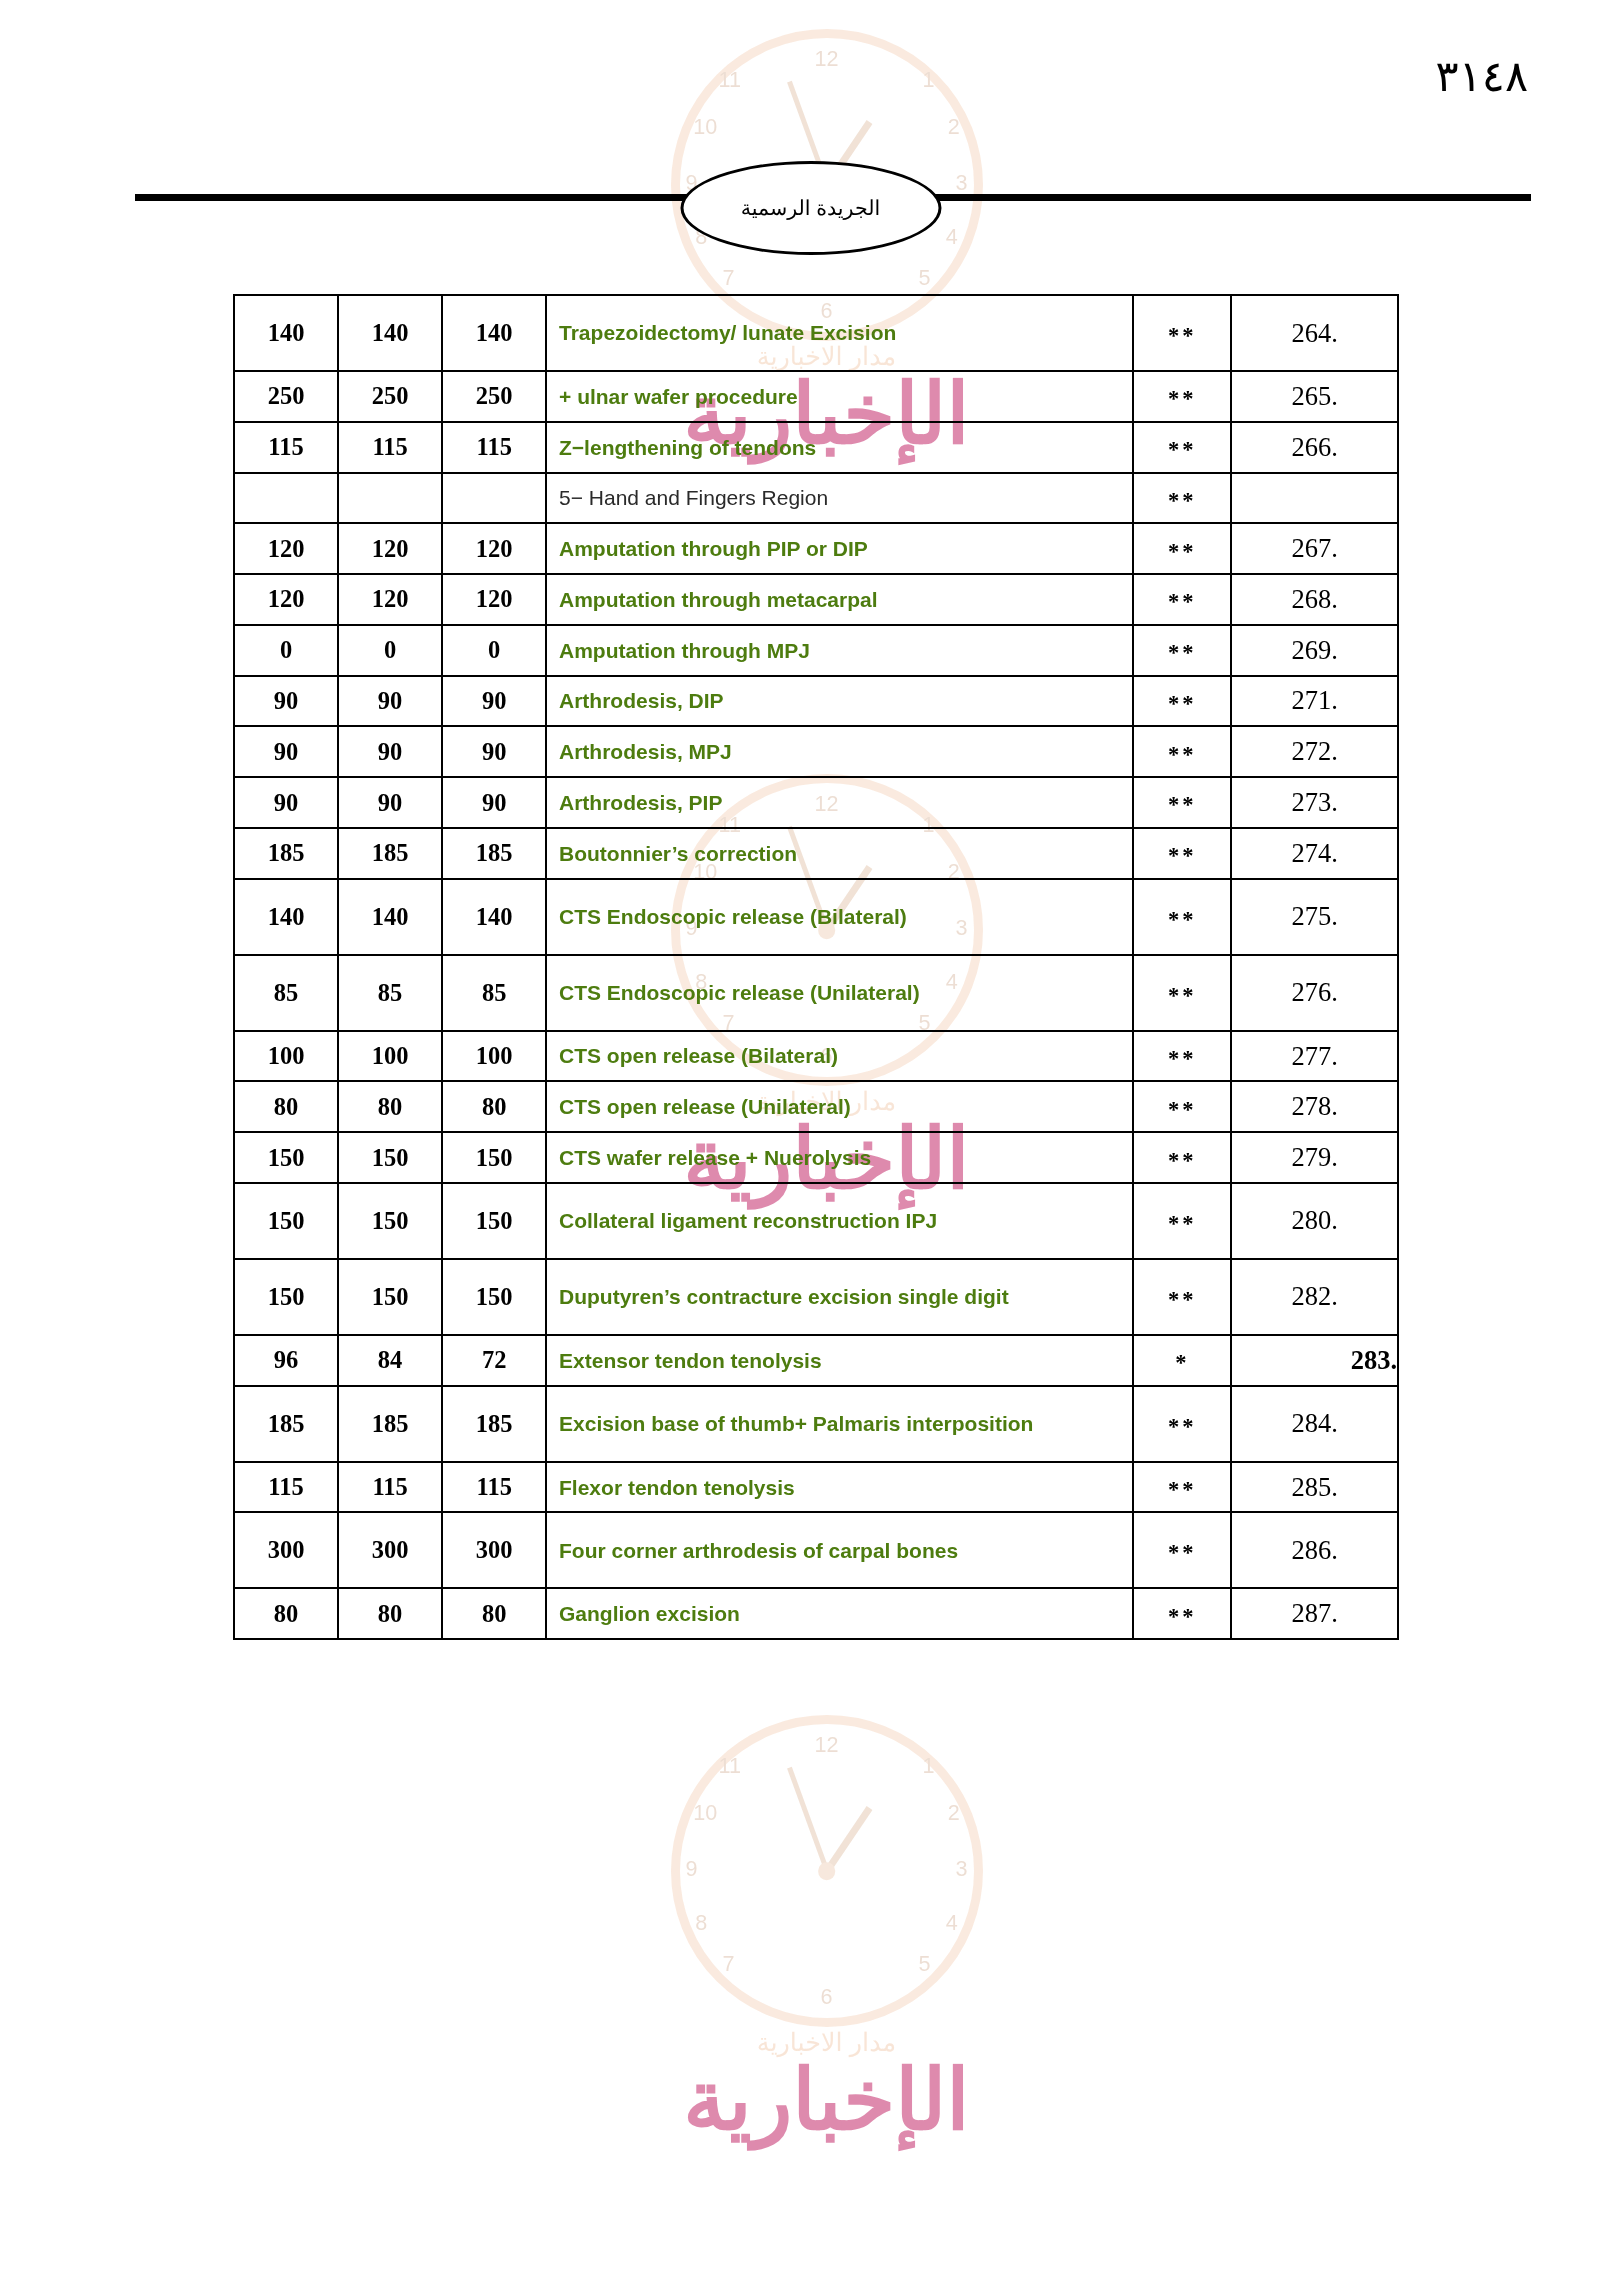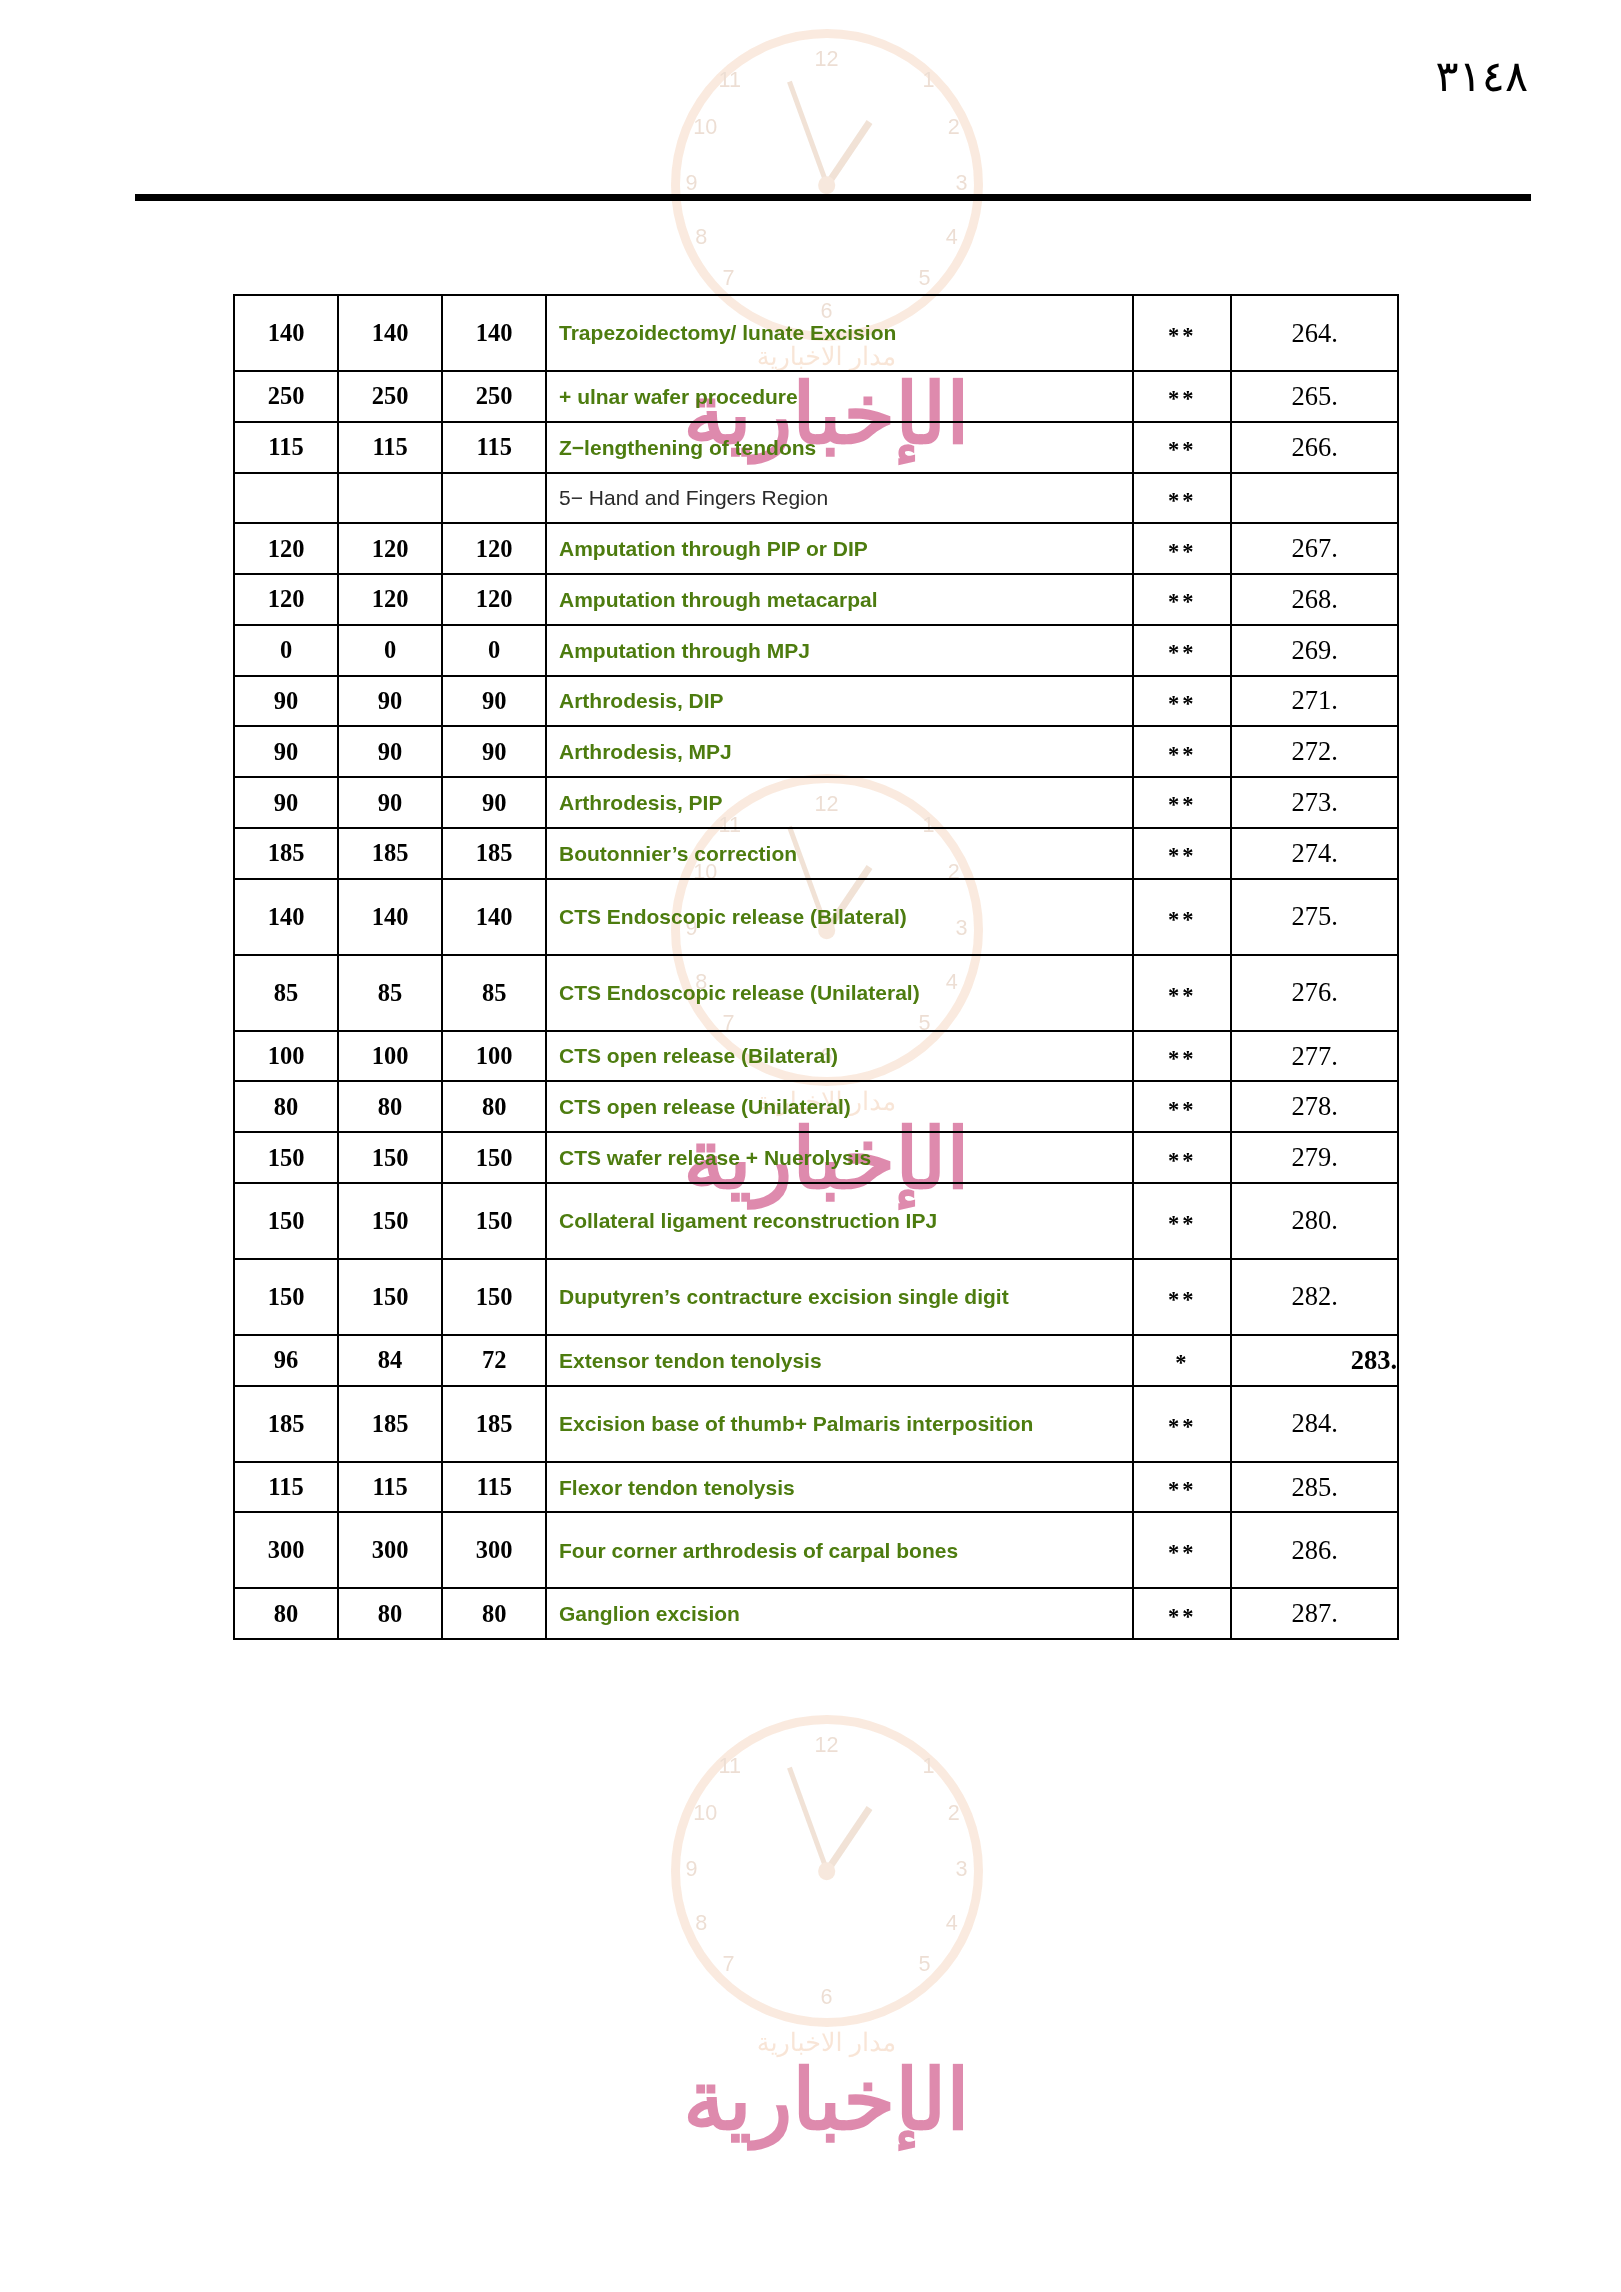--- a/index.html
+++ b/index.html
@@ -251,20 +251,23 @@
       </div>
       <div class="wm-arabic-small">مدار الاخبارية</div>
       <div class="wm-arabic-big">الإخبارية</div>
     </div>
   </div>
 
   <div class="page-number">٣١٤٨</div>
   <div class="rule-wrap">
       <div class="bar"></div>
     </div>
+  <div class="oval">
+    <span>الجريدة الرسمية</span>
+  </div>
 
   <table class="sched">
     <tbody>
         <tr class="rowh-2">
           <td class="c-num">140</td>
           <td class="c-num">140</td>
           <td class="c-num">140</td>
           <td class="c-desc">Trapezoidectomy/ lunate Excision</td>
           <td class="c-star">**</td>
           <td class="c-idx">264.</td>

